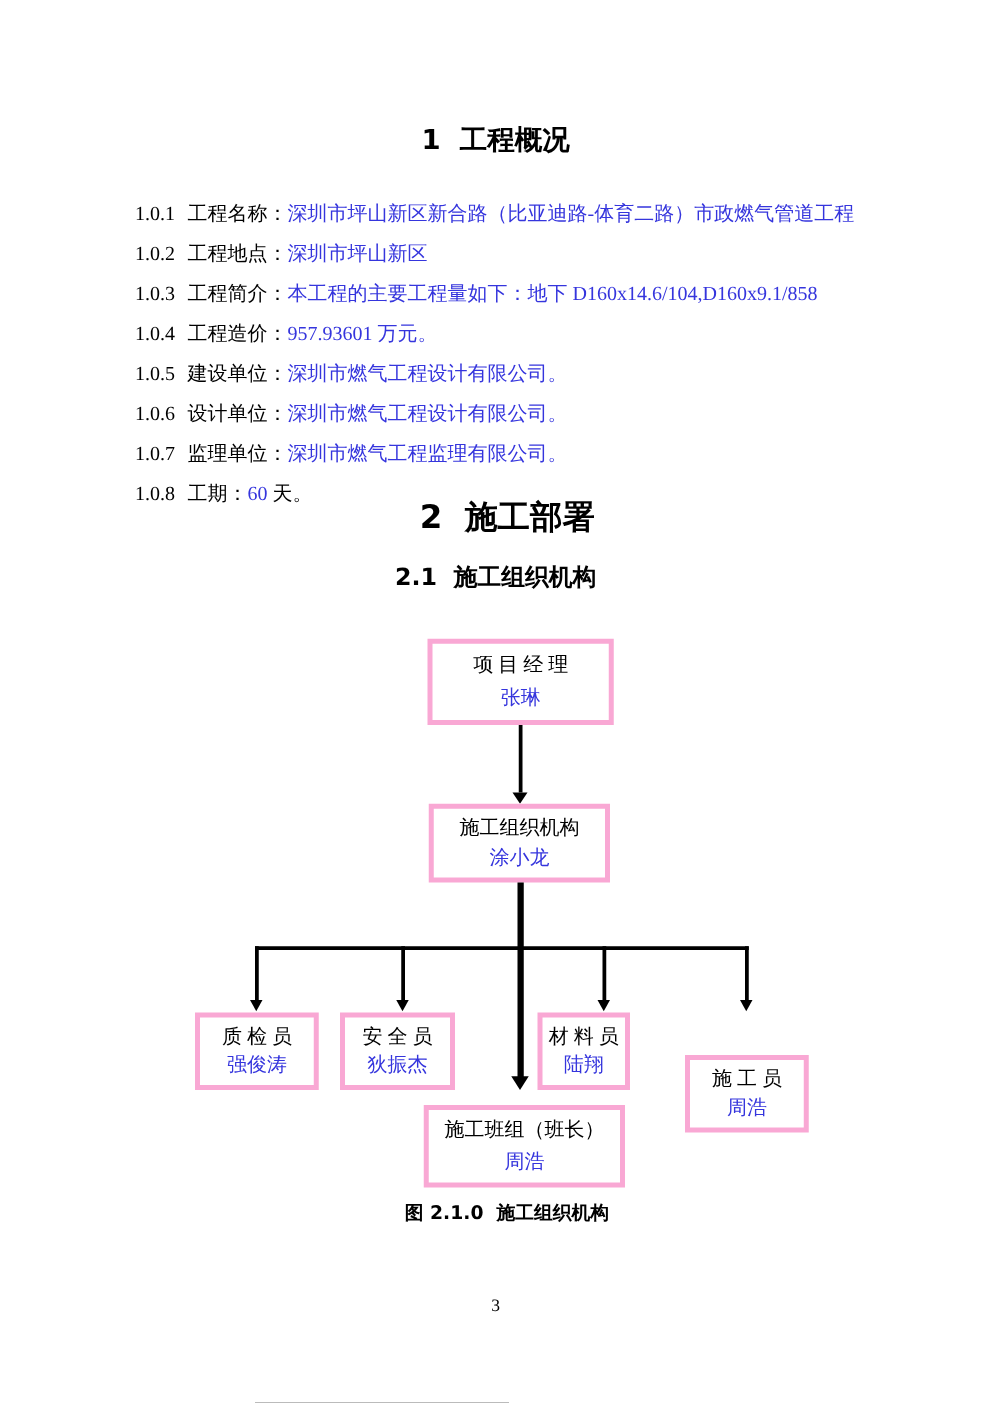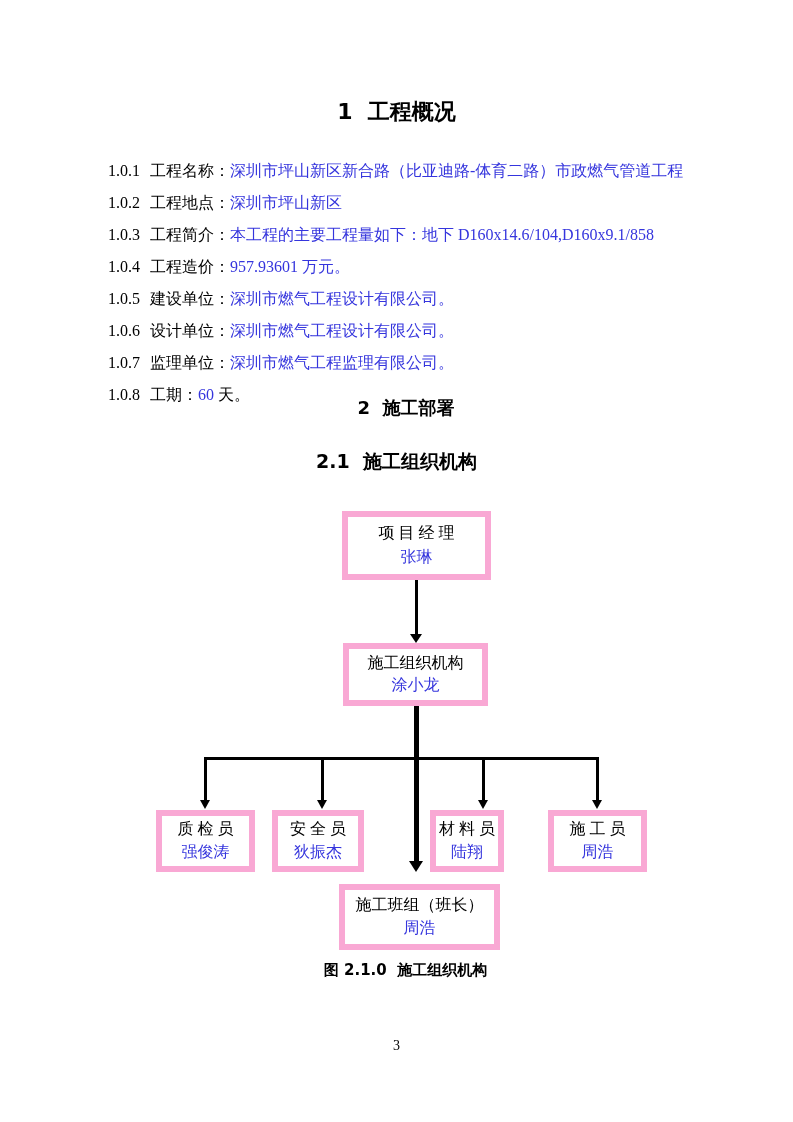--- a/index.html
+++ b/index.html
@@ -14,34 +14,34 @@
     color: var(--ink);
     overflow: hidden;
   }
   .abs { position: absolute; }
   .heading {
     left: 0; width: 793px; text-align: center;
     font-family: "DejaVu Sans", "Liberation Sans", sans-serif;
     font-weight: bold; white-space: pre;
   }
   .h1 { top: 97px;  font-size: 22px; }
-  .h2 { top: 396px; font-size: 18px; padding-left: 19px; }
+  .h2 { top: 396px; font-size: 26px; padding-left: 19px; }
   .h21 { top: 449px; font-size: 19px; }
   .item {
     left: 92px; font-size: 16px; white-space: pre;
   }
   .item .num { display: inline-block; min-width: 40px; margin-right: 2px; }
   .item .val, .item .sfx { white-space: pre; }
   .item .val { color: var(--blue); }
   .para { left: 125px; top: 474px; font-size: 16px; white-space: pre; }
 
   
   .cbox {
     position: absolute;
-    border: 6px solid #f9a8d4;
+    border: 4px solid #f9a8d4;
     background: #fff;
     display: flex; flex-direction: column;
     align-items: center; justify-content: space-evenly;
     text-align: center; font-size: 16px;
     padding: 2px 0;
   }
   .cbox-title { color: var(--ink); white-space: pre; }
   .cbox-name  { color: var(--blue); white-space: pre; }
   .ln { position: absolute; background: #000; }
   .ah { position: absolute; width: 0; height: 0; border-style: solid; border-color: #000 transparent transparent transparent; }
@@ -124,21 +124,21 @@
     <div class="cbox-name">强俊涛</div>
   </div>
   <div class="cbox" style="left:272px;top:810px;width:92px;height:62px">
     <div class="cbox-title">安 全 员</div>
     <div class="cbox-name">狄振杰</div>
   </div>
   <div class="cbox" style="left:430px;top:810px;width:74px;height:62px">
     <div class="cbox-title">材 料 员</div>
     <div class="cbox-name">陆翔</div>
   </div>
-  <div class="cbox" style="left:548px;top:810px;width:99px;height:62px">
+  <div class="cbox" style="left:548px;top:844px;width:99px;height:62px">
     <div class="cbox-title">施 工 员</div>
     <div class="cbox-name">周浩</div>
   </div>
 
   <div class="cbox" style="left:339px;top:884px;width:161px;height:66px">
     <div class="cbox-title">施工班组（班长）</div>
     <div class="cbox-name">周浩</div>
   </div>
 
   <div class="abs caption">图 2.1.0  施工组织机构</div>

